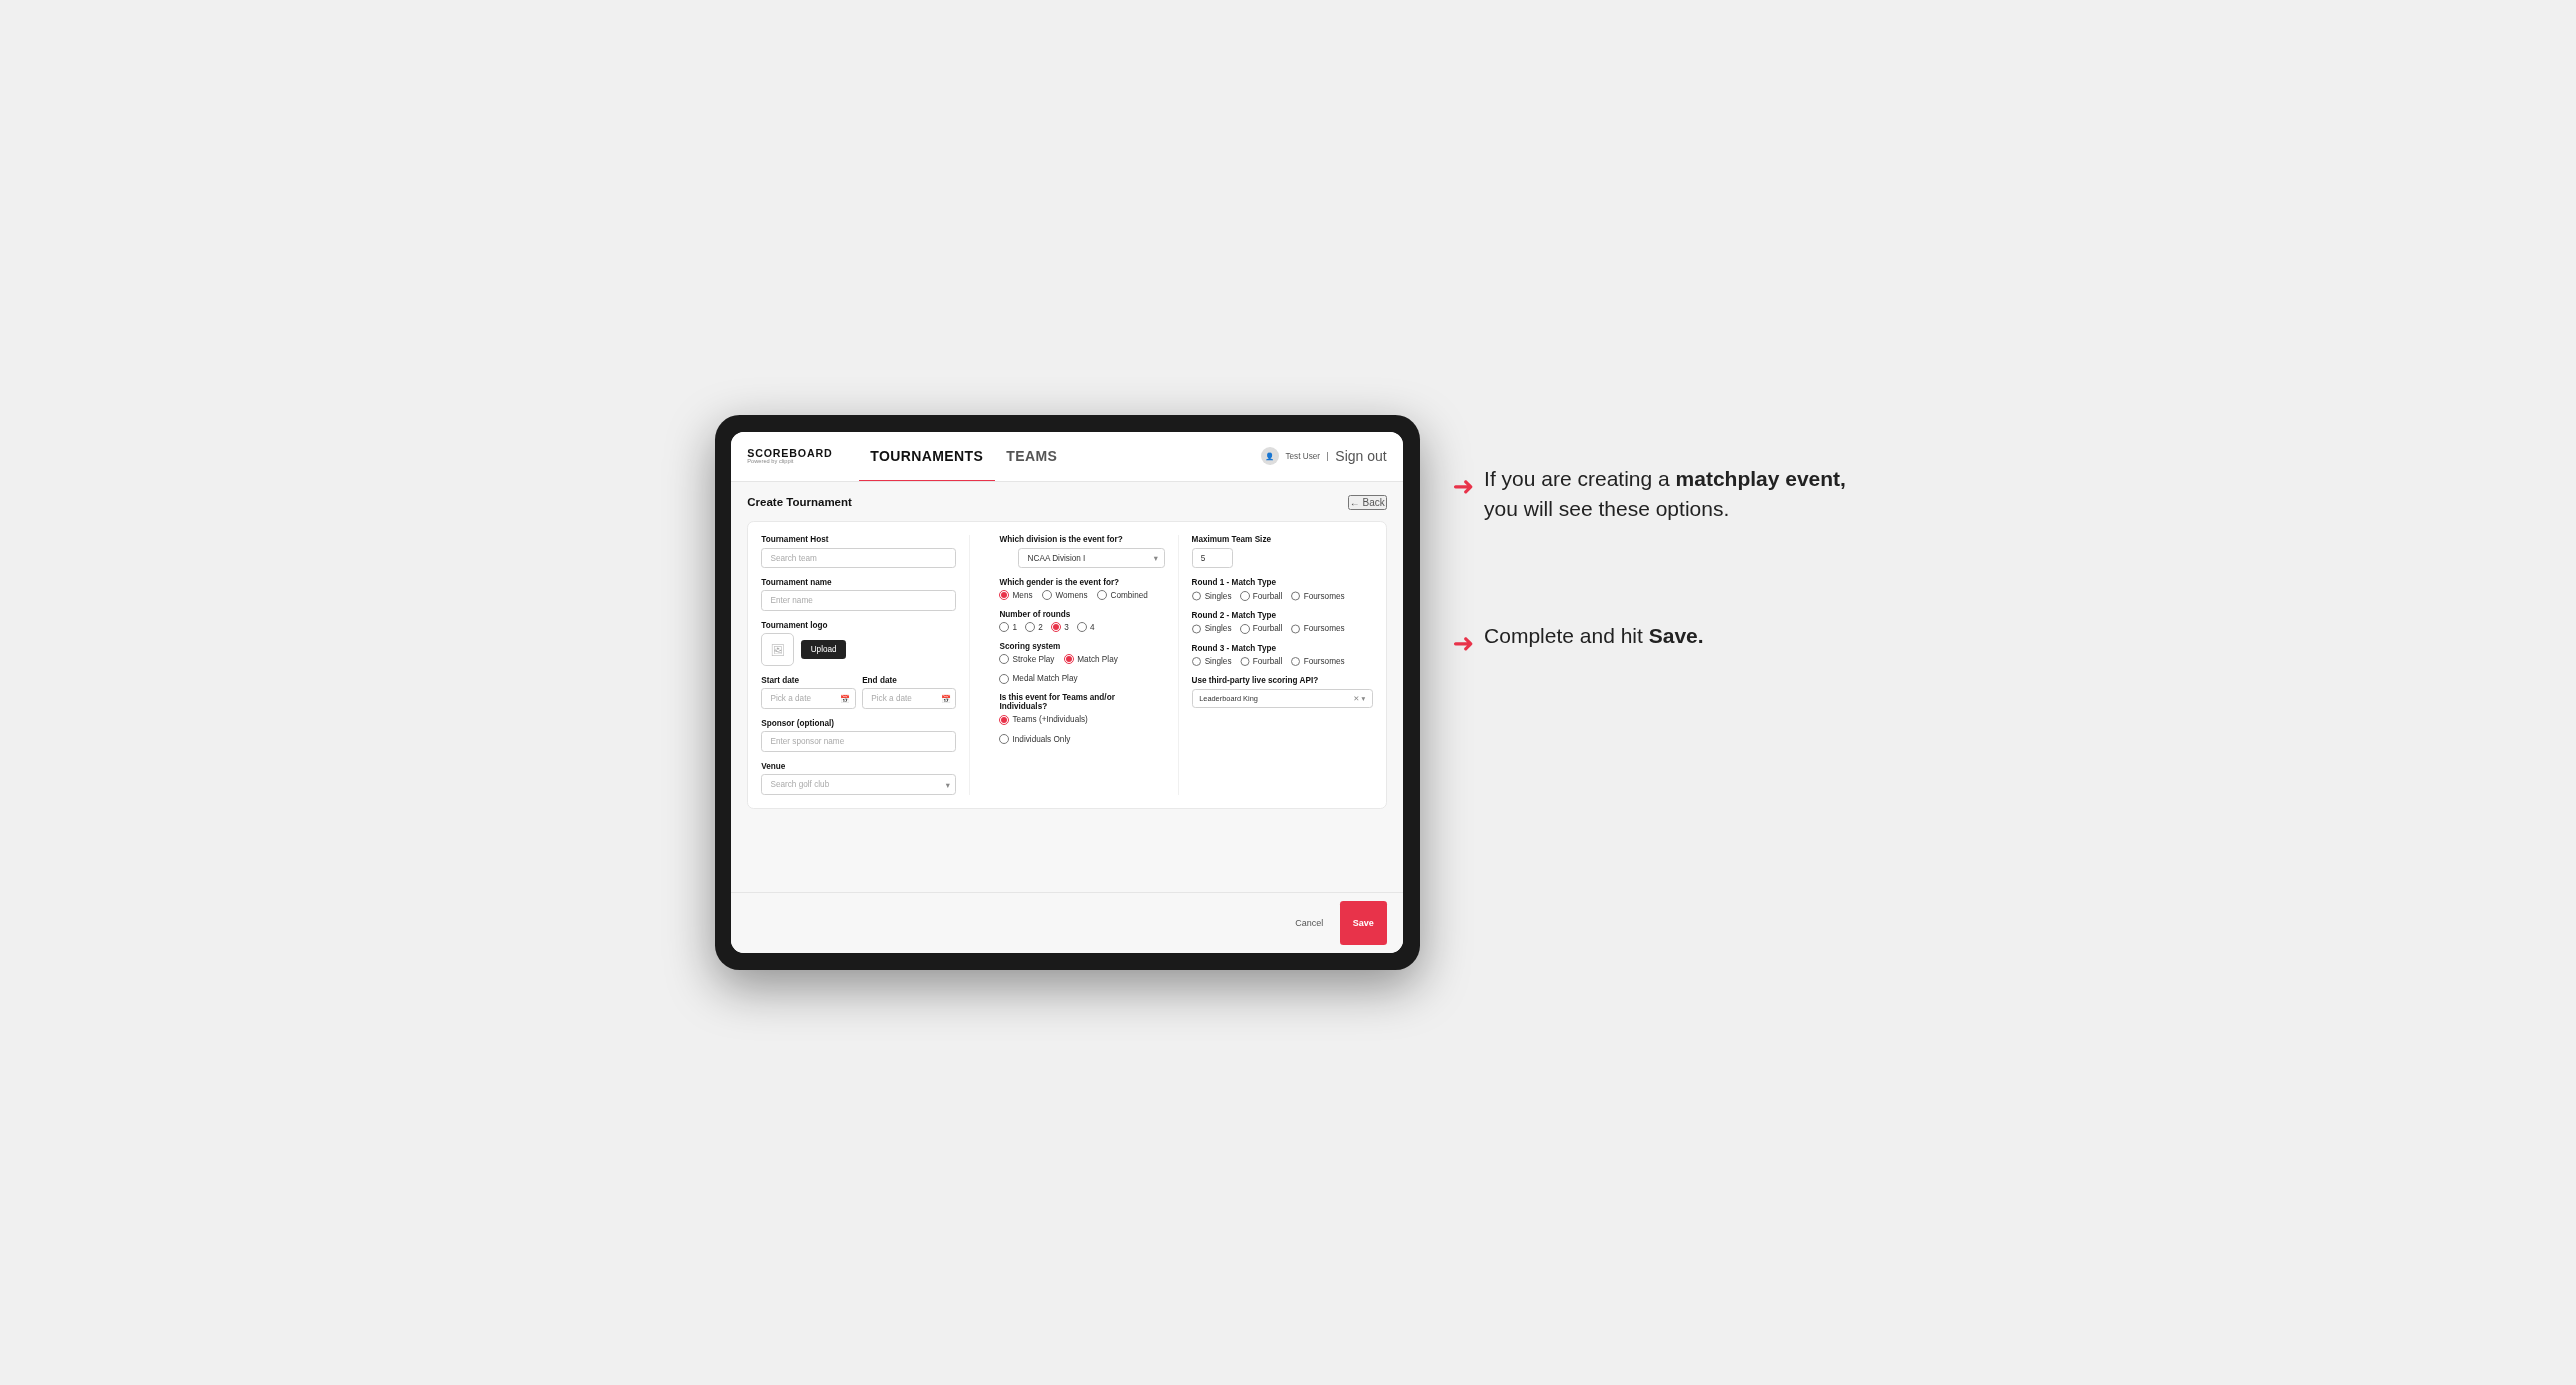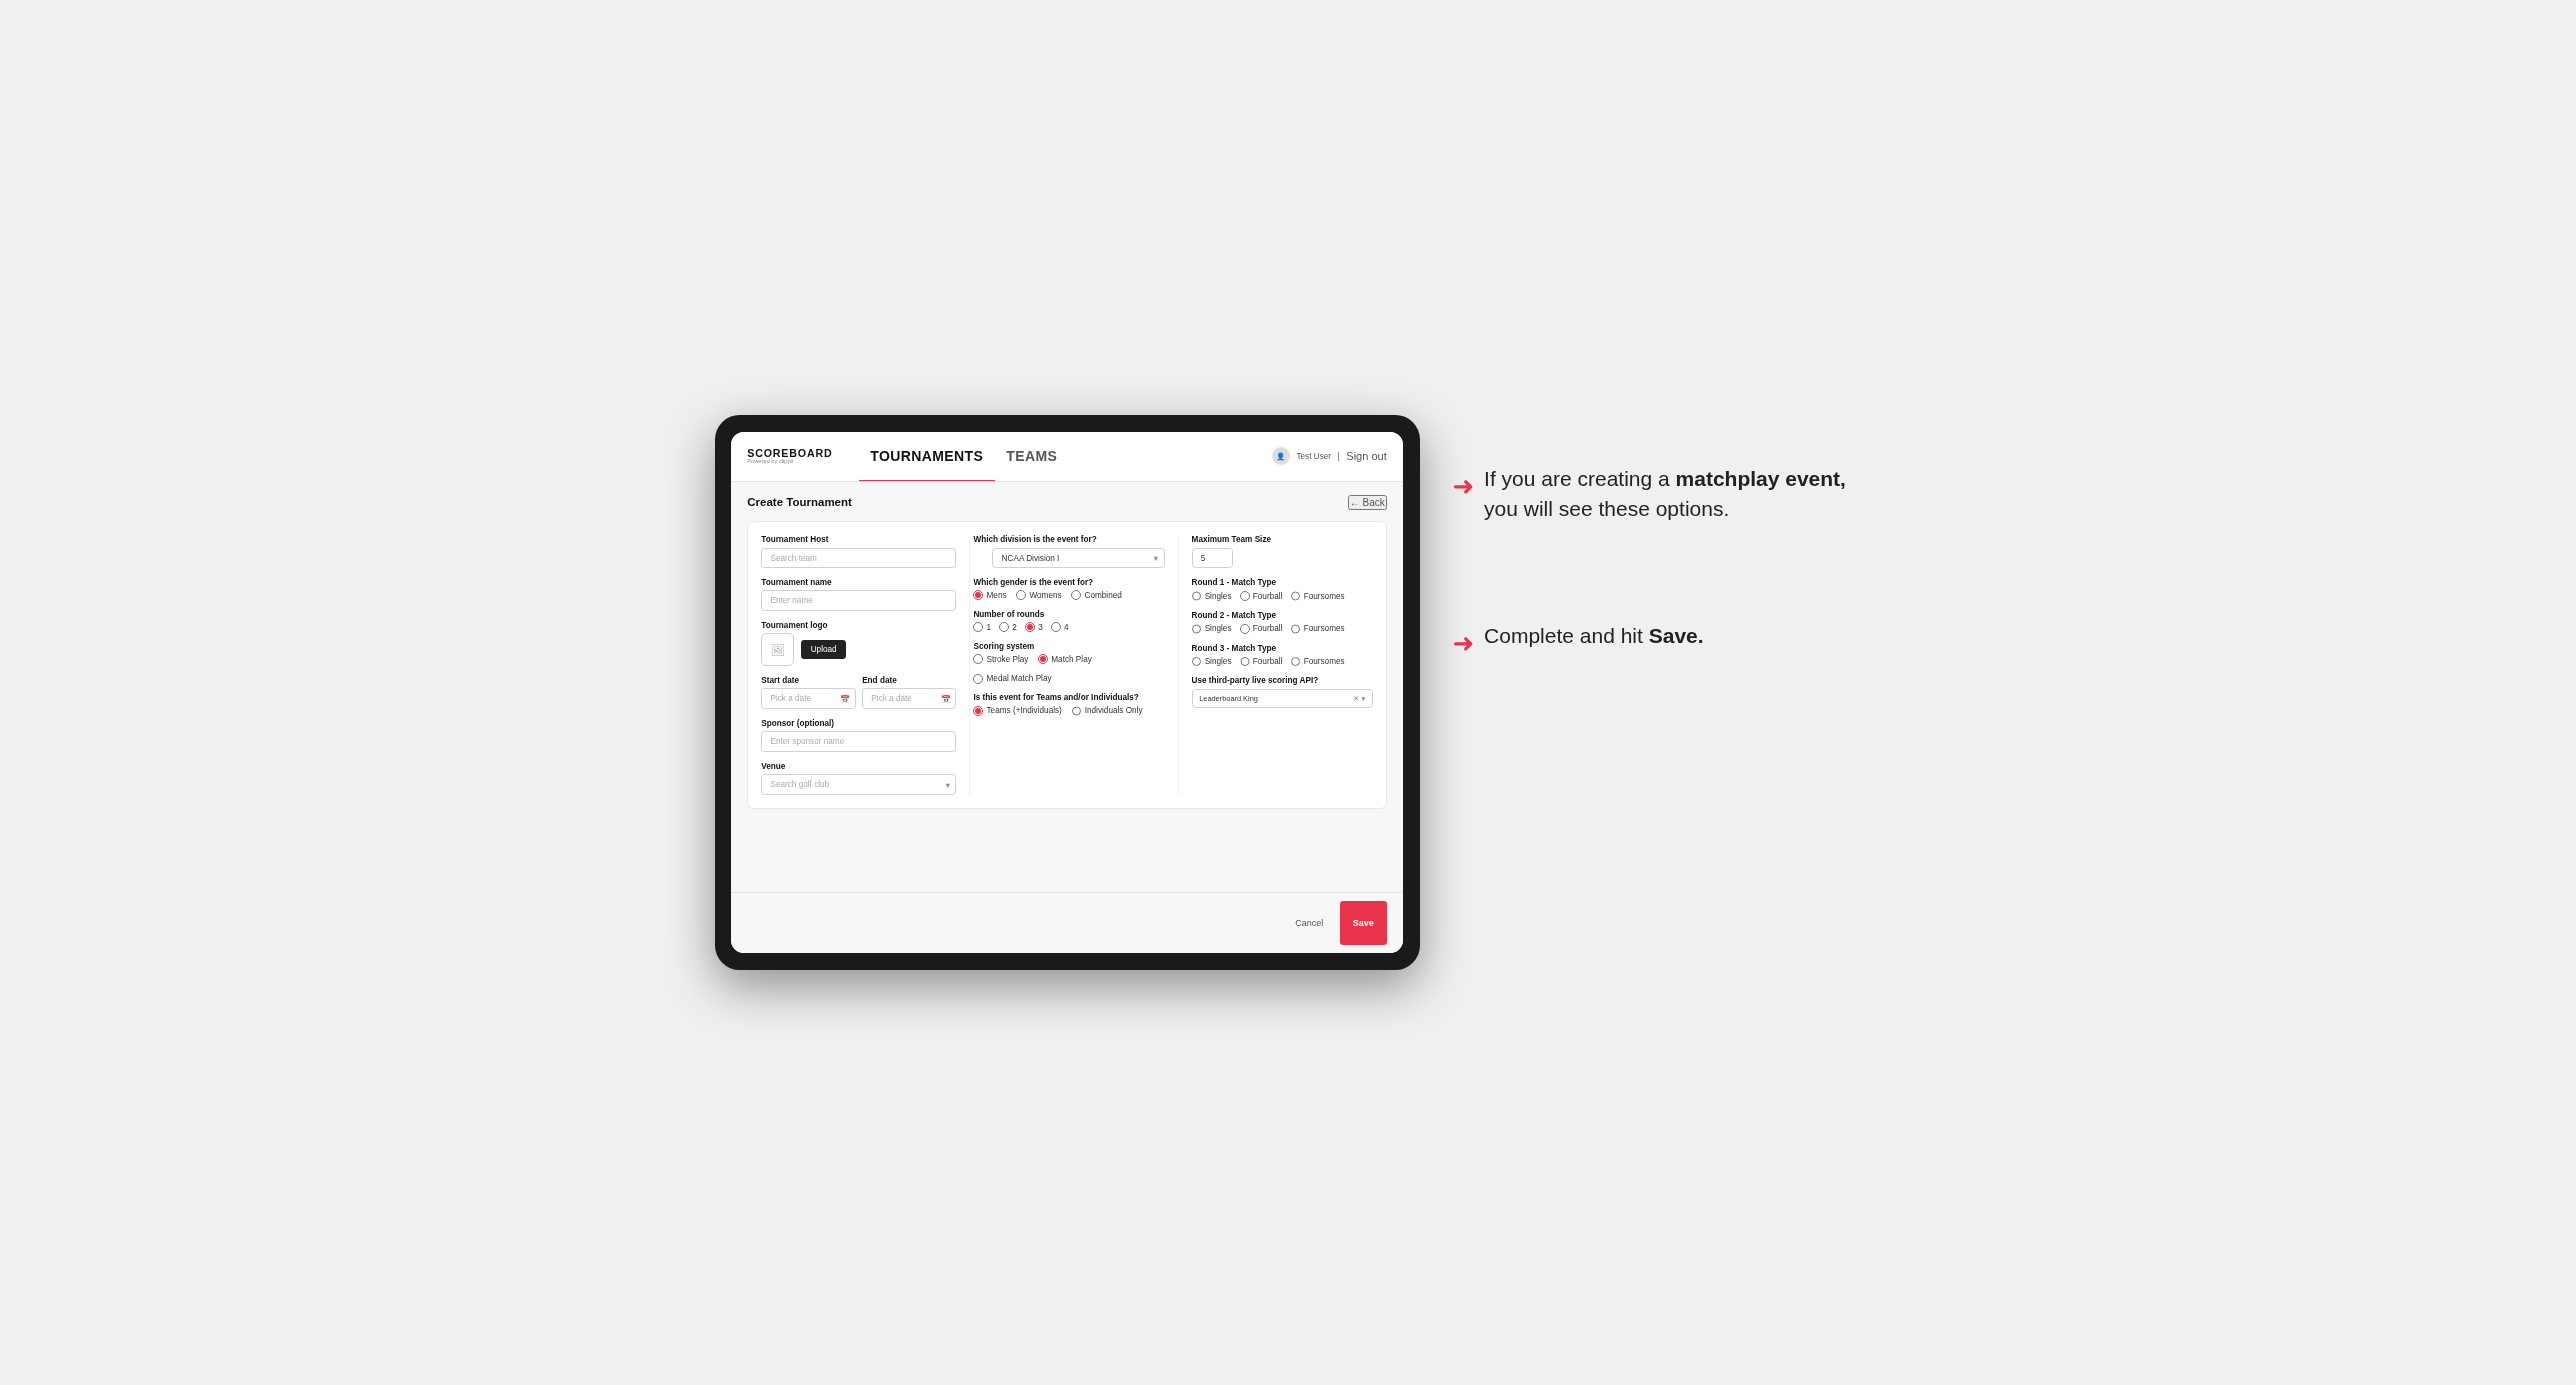--- a/index.html
+++ b/index.html
@@ -96,21 +96,21 @@
       background: #ddd;
       display: flex;
       align-items: center;
       justify-content: center;
       font-size: 7.4px;
       color: #555;
     }
     .sign-out {
       color: #555;
       cursor: pointer;
-      font-size: 11px;
+      font-size: 14px;
     }
     
     .page-content {
       background: #f7f7f7;
       min-height: 410px;
       padding: 13px 16.4px;
     }
     .page-header {
       display: flex;
       align-items: center;
@@ -434,21 +434,21 @@
               <input class="form-input" type="text" placeholder="Enter sponsor name" style="">
             </div>
             <div class="form-group">
               <label class="form-label">Venue</label>
               <div class="venue-select-wrapper">
                 <input class="form-input" type="text" style="padding-right: 19.7px;" placeholder="Search golf club">
               </div>
             </div>
           </div>
 
-          <div class="form-column" style="border-left:0.8px solid #f0f0f0; padding-left:3px;">
+          <div class="form-column" style="border-left:0.8px solid #f0f0f0; padding-left:29px;">
             <div class="form-group">
               <label class="form-label">Which division is the event for?</label>
               <div class="select-wrapper">
                 <select class="form-select">
                   <option>NCAA Division I</option>
                   <option>NCAA Division II</option>
                   <option>NCAA Division III</option>
                   <option>NAIA</option>
                   <option>High School</option>
                 </select>

